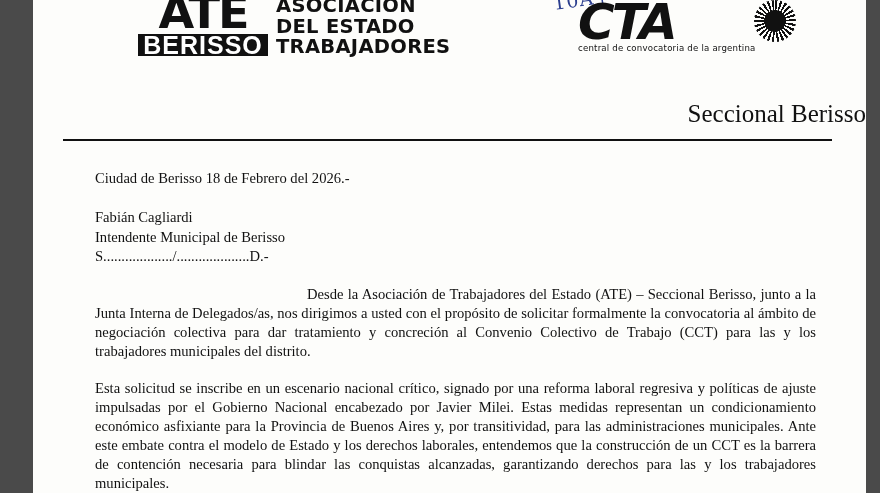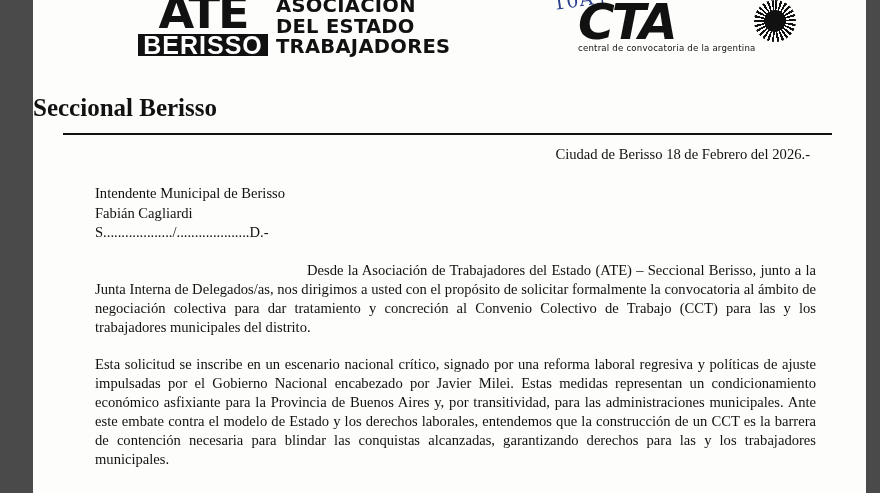--- a/index.html
+++ b/index.html
@@ -125,44 +125,43 @@
     top: -12px;
     font-family: "DejaVu Serif", serif;
     font-size: 19px;
     color: #2c3f8f;
     transform: rotate(-8deg);
     letter-spacing: 1px;
   }
 
   
   .title {
-    text-align: left;
+    text-align: right;
     font-family: "Liberation Serif", serif;
-    font-weight: bold;
+    font-weight: normal;
     font-size: 25px;
     color: #111;
-    margin-top: 16px;
+    margin-top: 22px;
   }
   .rule {
     height: 2px;
     background: #111;
     margin: 11px 34px 0 30px;
   }
 
   
   .body {
     padding: 0 50px 0 62px;
     color: #111;
     font-size: 14.6px;
     line-height: 19px;
     text-align: justify;
   }
   .date-line {
-    text-align: right;
-    margin-top: 10px;
+    margin-top: 28px;
     padding-right: 6px;
     font-size: 14.6px;
   }
   .addressee {
     margin-top: 20px;
     line-height: 19.5px;
   }
   .addressee div { white-space: pre; }
   .para {
     margin-top: 18px;
@@ -204,22 +203,22 @@
     </div>
 
     <div class="title">Seccional Berisso</div>
     <div class="rule"></div>
 
     <div class="body">
 
       <div class="date-line">Ciudad de Berisso 18 de Febrero del 2026.-</div>
 
       <div class="addressee">
+        <div>Fabián Cagliardi</div>
         <div>Intendente Municipal de Berisso</div>
-        <div>Fabián Cagliardi</div>
         <div>S.................../....................D.-</div>
       </div>
 
       <p class="para first"><span class="indent-lead"></span><span>Desde la Asociación de Trabajadores del Estado (ATE) – Seccional Berisso,</span> <span>junto a la Junta Interna de Delegados/as, nos dirigimos a usted con el propósito de solicitar formalmente la convocatoria al ámbito de negociación colectiva para dar tratamiento y concreción al Convenio Colectivo de Trabajo (CCT) para las y los trabajadores municipales del distrito.</span></p>
 
       <p class="para">Esta solicitud se inscribe en un escenario nacional crítico, signado por una reforma laboral regresiva y políticas de ajuste impulsadas por el Gobierno Nacional encabezado por Javier Milei. Estas medidas representan un condicionamiento económico asfixiante para la Provincia de Buenos Aires y, por transitividad, para las administraciones municipales. Ante este embate contra el modelo de Estado y los derechos laborales, entendemos que la construcción de un CCT es la barrera de contención necesaria para blindar las conquistas alcanzadas, garantizando derechos para las y los trabajadores municipales.</p>
 
     </div>
   </div>
 </div>

